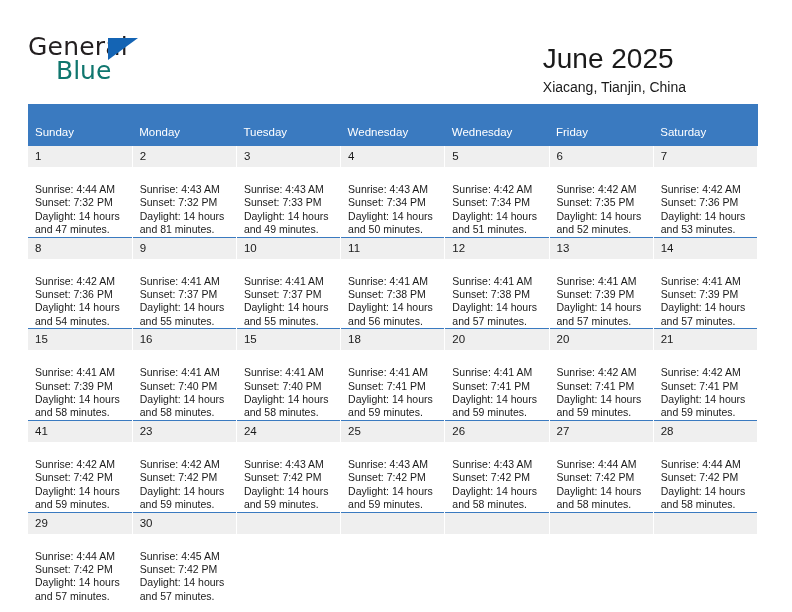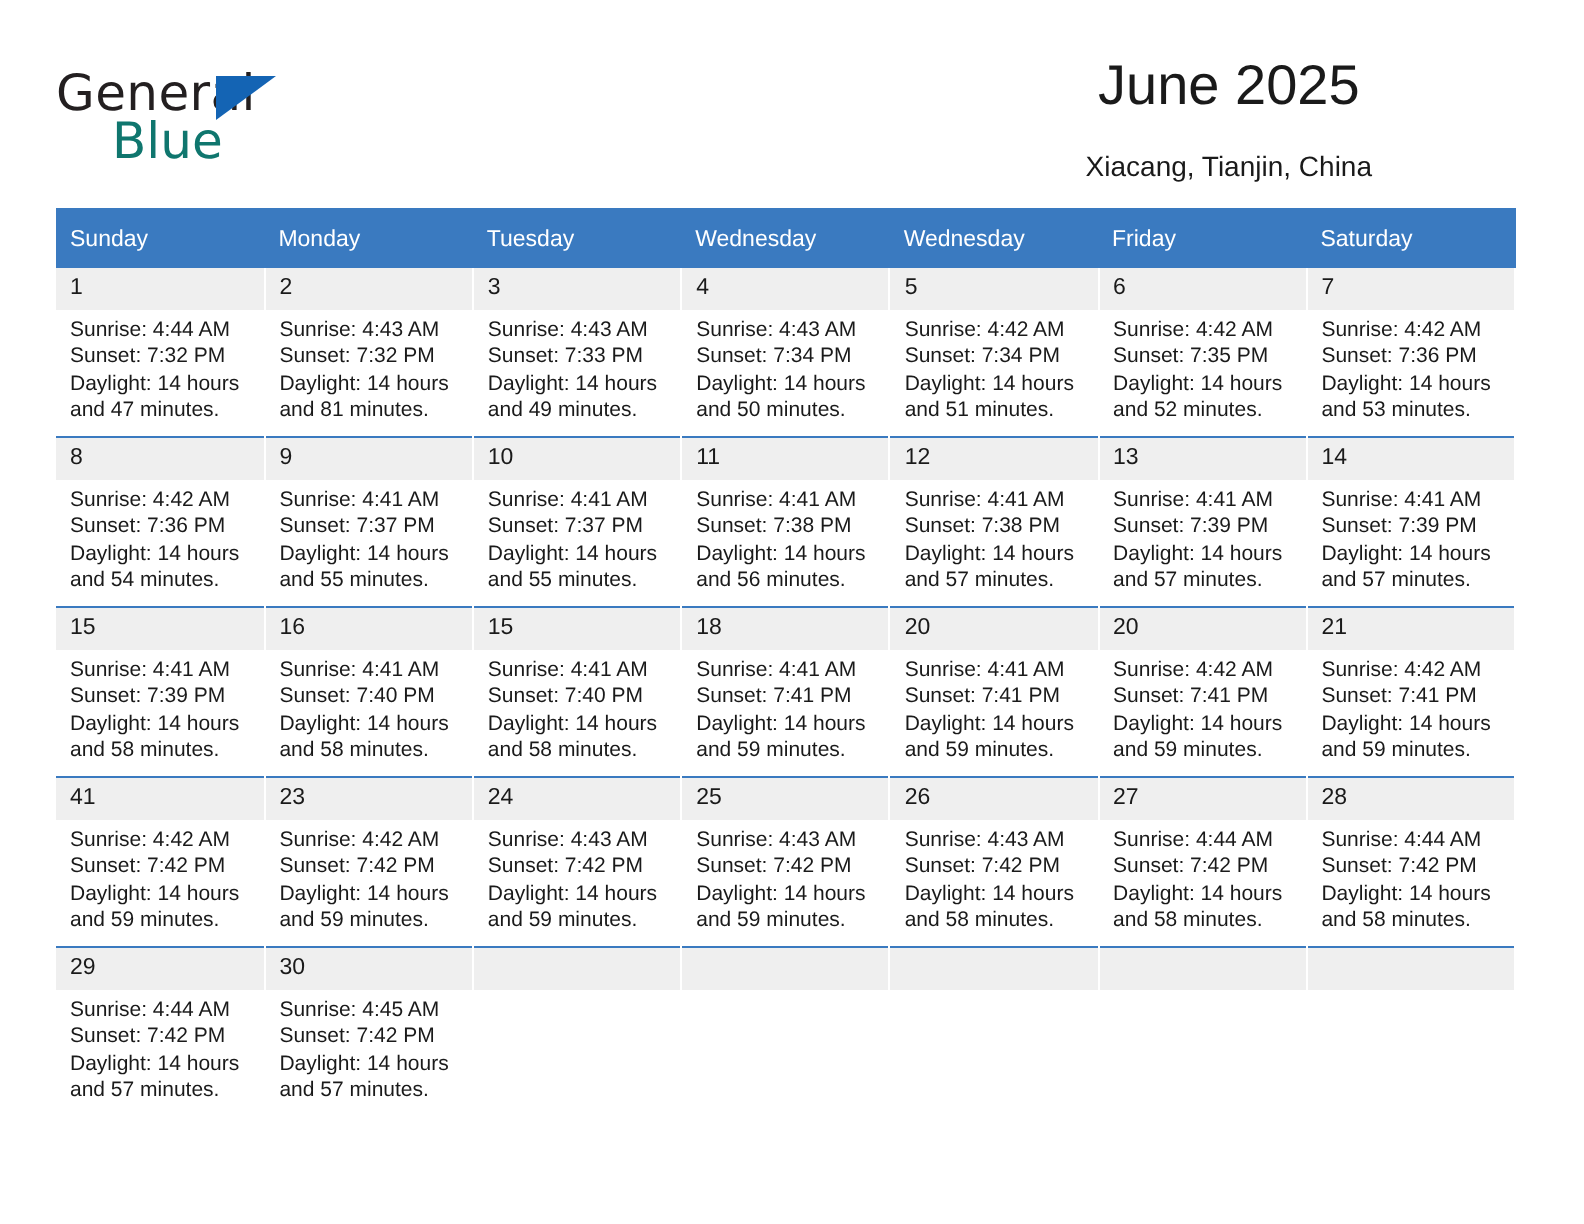--- a/index.html
+++ b/index.html
@@ -60,55 +60,55 @@
     left: 28px;
     top: 24px;
     font-size: 25px;
     color: #0f766e;
     font-family: "DejaVu Sans", sans-serif;
     font-weight: 400;
   }
   .title-block {
     position: absolute;
     right: 0;
-    top: 0;
-    text-align: center;
+    top: 16px;
+    text-align: left;
   }
   .cal-title {
     font-size: 28px;
     font-weight: 400;
     color: #1a1a1a;
     line-height: 34px;
     white-space: nowrap;
   }
   .cal-subtitle {
     font-size: 14px;
     font-weight: 400;
     color: #1a1a1a;
     line-height: 22px;
-    margin-top: 12px;
+    margin-top: 0;
     white-space: nowrap;
   }
 
   
   .calendar {
     position: absolute;
     left: 28px;
     top: 104px;
     width: 730px;
     border-collapse: collapse;
     table-layout: fixed;
   }
   .calendar th {
     background: #3a7ac0;
     color: #ffffff;
     font-size: 11.5px;
     font-weight: 400;
     text-align: left;
-    padding: 7px 0 5px 7px;
+    padding: 19px 0 5px 7px;
     height: 18px;
     border: none;
   }
   .calendar td {
     vertical-align: top;
     padding: 0;
     width: 104.28px;
     border-top: 1px solid #3a7ac0;
     border-right: 1px solid #ffffff;
   }
@@ -123,21 +123,21 @@
     font-size: 11.5px;
     color: #1a1a1a;
     padding: 4px 0 4px 7px;
     height: 13px;
     line-height: 13px;
   }
   .daynum.empty {
     color: transparent;
   }
   .details {
-    padding: 4px 6px 0 7px;
+    padding: 16px 6px 0 7px;
     font-size: 10.5px;
     line-height: 13.4px;
     color: #1a1a1a;
   }
   .details div {
     white-space: nowrap;
   }
 </style>
 </head>
 <body>

